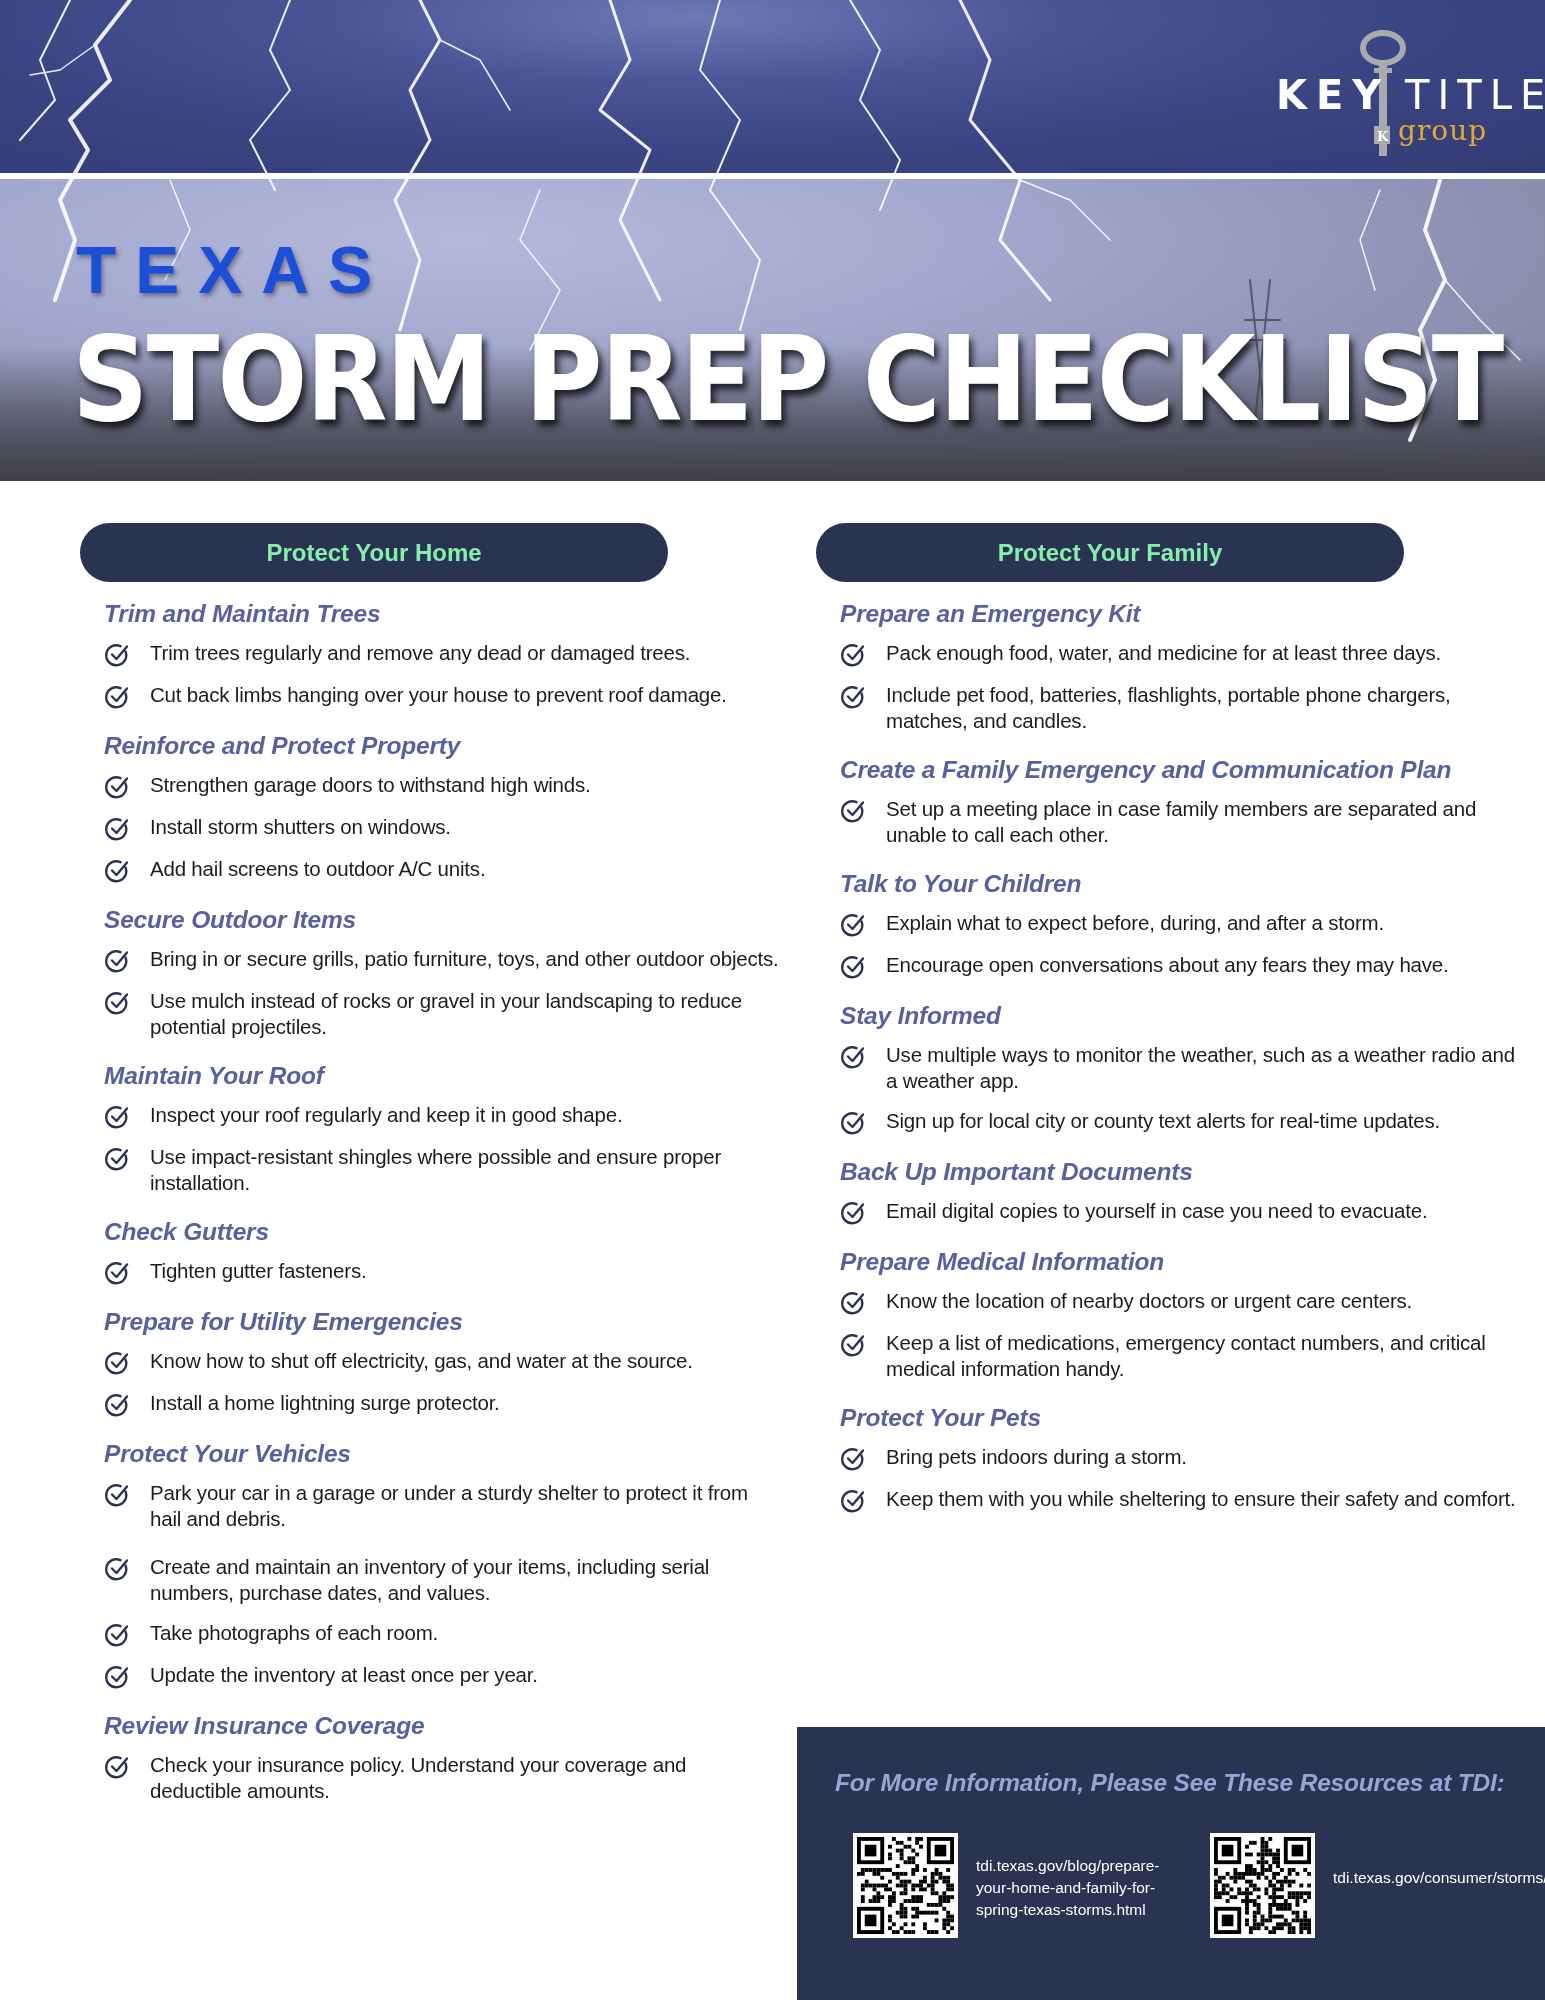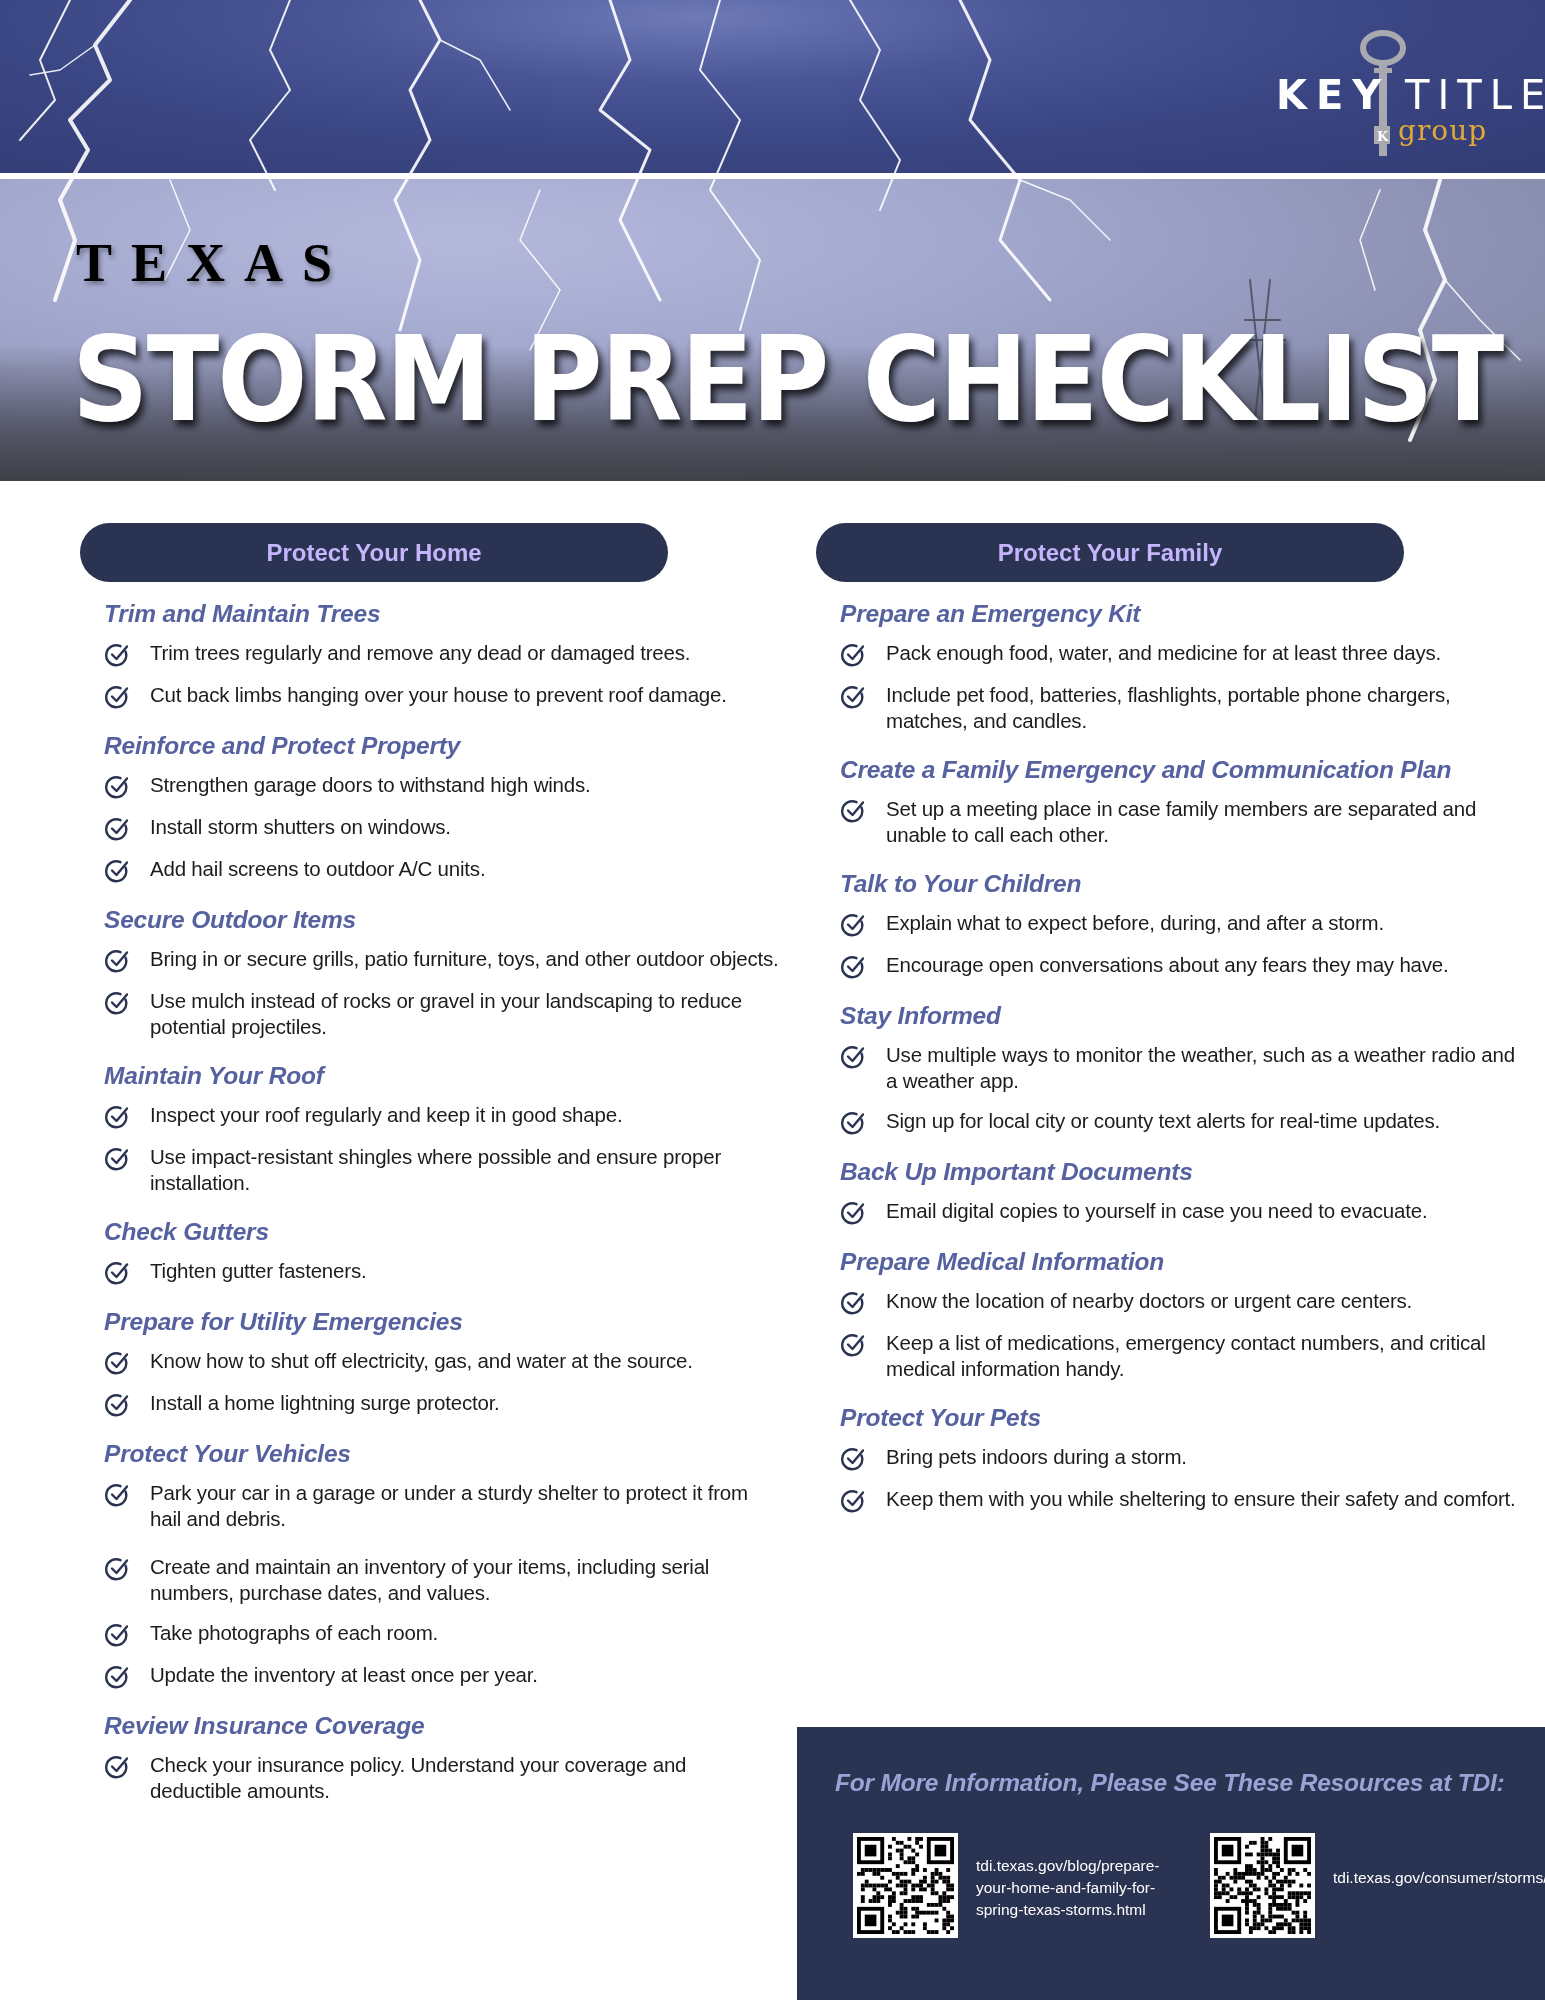--- a/index.html
+++ b/index.html
@@ -22,38 +22,38 @@
   .hero svg.bolts { position: absolute; left: 0; top: 0; width: 1545px; height: 481px; }
 
   .logo { position: absolute; left: 1270px; top: 22px; width: 230px; height: 130px; }
   .logo-key { position: absolute; left: 90px; top: 8px; width: 46px; height: 130px; }
   .logo-key-text { position: absolute; left: 6px; top: 50px; font-family: "DejaVu Sans", sans-serif; font-weight: bold; font-size: 40px; letter-spacing: 9px; color: #ffffff; }
   .logo-title-text { position: absolute; left: 135px; top: 50px; font-family: "DejaVu Sans", sans-serif; font-size: 40px; letter-spacing: 8px; color: #ffffff; font-weight: normal; }
   .logo-group-text { position: absolute; left: 128px; top: 92px; font-family: "DejaVu Serif", serif; font-size: 28px; color: #e2a93a; letter-spacing: 1px; text-align: right; }
 
   .title-texas {
     position: absolute; left: 76px; top: 232px;
-    font-family: Liberation Serif, serif; font-weight: bold; font-size: 54px; letter-spacing: 19px;
-    color: #000000; text-shadow: 2px 3px 4px rgba(0,0,0,0.35);
+    font-family: Liberation Sans, sans-serif; font-weight: bold; font-size: 66px; letter-spacing: 19px;
+    color: #1d4ed8; text-shadow: 2px 3px 4px rgba(0,0,0,0.35);
   }
   .title-main {
     position: absolute; left: 72px; top: 310px; white-space: nowrap;
     font-family: "DejaVu Sans", sans-serif; font-weight: bold; font-size: 118px; letter-spacing: -2px;
     transform: scaleX(0.9); transform-origin: left top;
     color: #ffffff; text-shadow: 4px 6px 8px rgba(0,0,0,0.75);
   }
 
   
   .col { position: absolute; top: 523px; }
   .col-left { left: 80px; width: 700px; }
   .col-right { left: 816px; width: 700px; }
 
   .pill {
     width: 588px; height: 59px; border-radius: 30px; background: #2b3352;
-    color: #c4b5fd; font-weight: bold; font-size: 24px; text-align: center; line-height: 59px;
+    color: #86efac; font-weight: bold; font-size: 24px; text-align: center; line-height: 59px;
     margin-bottom: 18px;
   }
 
   .section-title {
     font-style: italic; font-weight: bold; font-size: 24.5px; color: #56619f;
     margin-bottom: 12px; letter-spacing: -0.2px;
   }
   .item { display: flex; align-items: flex-start; margin-bottom: 14px; }
   .item .chk { width: 26px; height: 26px; flex: 0 0 26px; margin-top: 2px; margin-right: 20px; }
   .item .txt { font-size: 20.5px; line-height: 26px; color: #1c1c1c; letter-spacing: -0.2px; }

